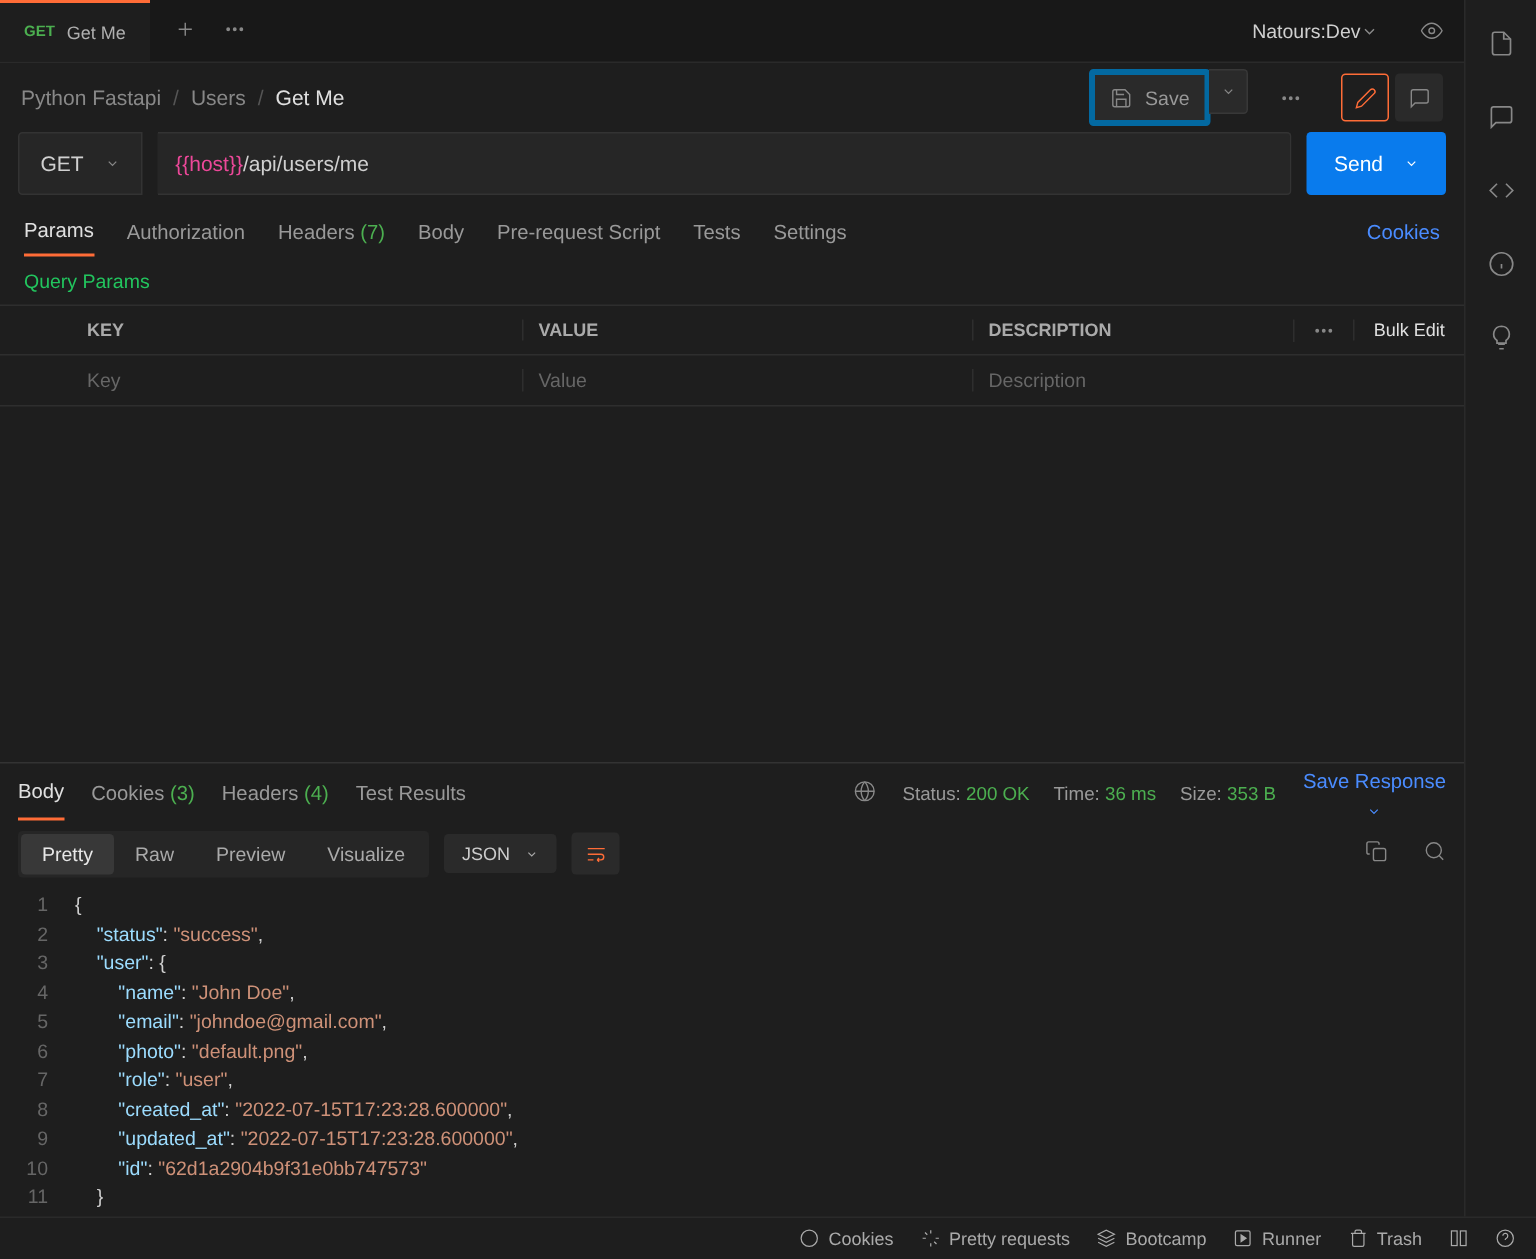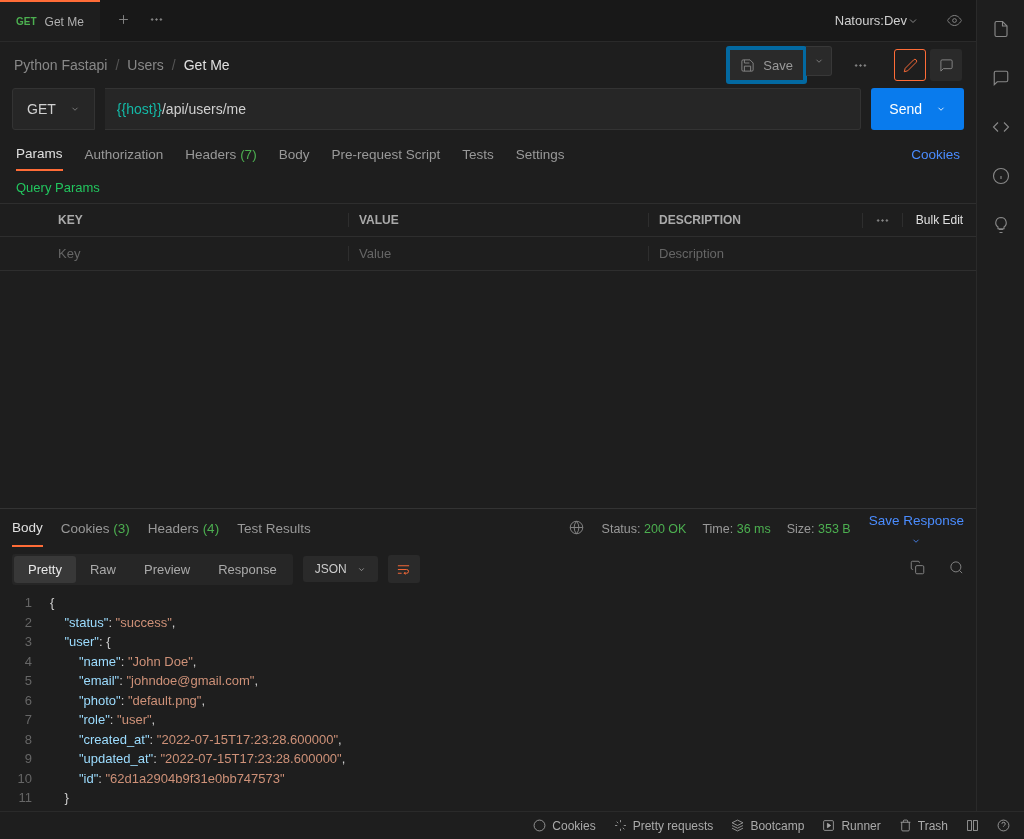--- a/index.html
+++ b/index.html
@@ -24,21 +24,21 @@
 .breadcrumb-spacer { flex: 1; }
 .save-btn { display: flex; align-items: center; gap: 8px; background: #2a2a2a; border: 4px solid #0369a1; border-radius: 3px; height: 38px; padding: 0 10px; color: #999; cursor: pointer; }
 .save-dd { width: 26px; height: 30px; background: #2a2a2a; border: 1px solid #383838; border-left: none; border-radius: 0 3px 3px 0; display: flex; align-items: center; justify-content: center; margin-left: -1px; }
 .icon-btn-sq { width: 32px; height: 32px; display: flex; align-items: center; justify-content: center; cursor: pointer; border-radius: 3px; }
 .icon-btn-sq.active { border: 1px solid #ff6c37; }
 .icon-btn-sq.muted { background: #2a2a2a; }
 
 .url-row { height: 42px; display: flex; align-items: stretch; padding: 0 12px; gap: 10px; margin-bottom: 6px; }
 .method-select { display: flex; align-items: center; gap: 14px; background: #262626; border: 1px solid #333; border-radius: 3px 0 0 3px; padding: 0 14px; color: #d0d0d0; font-size: 14px; cursor: pointer; }
 .url-input { flex: 1; background: #262626; border: 1px solid #333; border-left: none; border-radius: 0 3px 3px 0; display: flex; align-items: center; padding: 0 12px; font-size: 14px; font-family: ui-monospace, monospace; }
-.url-var { color: #14b8a6; }
+.url-var { color: #ec4899; }
 .url-path { color: #d0d0d0; }
 .send-btn { background: #097bed; color: #fff; border-radius: 3px; display: flex; align-items: center; gap: 14px; padding: 0 18px; font-size: 14px; font-weight: 500; cursor: pointer; }
 
 .req-tabs { display: flex; align-items: center; gap: 22px; padding: 0 16px; height: 36px; font-size: 13.5px; }
 .req-tab { color: #999; cursor: pointer; padding: 8px 0; }
 .req-tab.active { color: #e0e0e0; border-bottom: 2px solid #ff6c37; }
 .req-tab .count { color: #4caf50; }
 .req-tabs-spacer { flex: 1; }
 .cookies-link { color: #4a8cff; cursor: pointer; }
 
@@ -245,21 +245,21 @@
             <path d="M6 9l6 6 6-6"></path>
           </svg>
       </span>
     </div>
 
     <div class="view-tabs-row">
       <div class="view-seg">
         <span class="view-tab active">Pretty</span>
         <span class="view-tab">Raw</span>
         <span class="view-tab">Preview</span>
-        <span class="view-tab">Response</span>
+        <span class="view-tab">Visualize</span>
       </div>
       <div class="fmt-select">
         <span>JSON</span>
         <svg viewBox="0 0 24 24" style="width:9px;height:9px;stroke:#aaa;fill:none;stroke-width:2">
             <path d="M6 9l6 6 6-6"></path>
           </svg>
       </div>
       <div class="wrap-btn">
         <svg class="icon" viewBox="0 0 24 24" style="stroke:#ff6c37">
             <path d="M3 6h18M3 12h14a3 3 0 0 1 0 6h-4m0 0l2-2m-2 2l2 2M3 18h6"></path>

